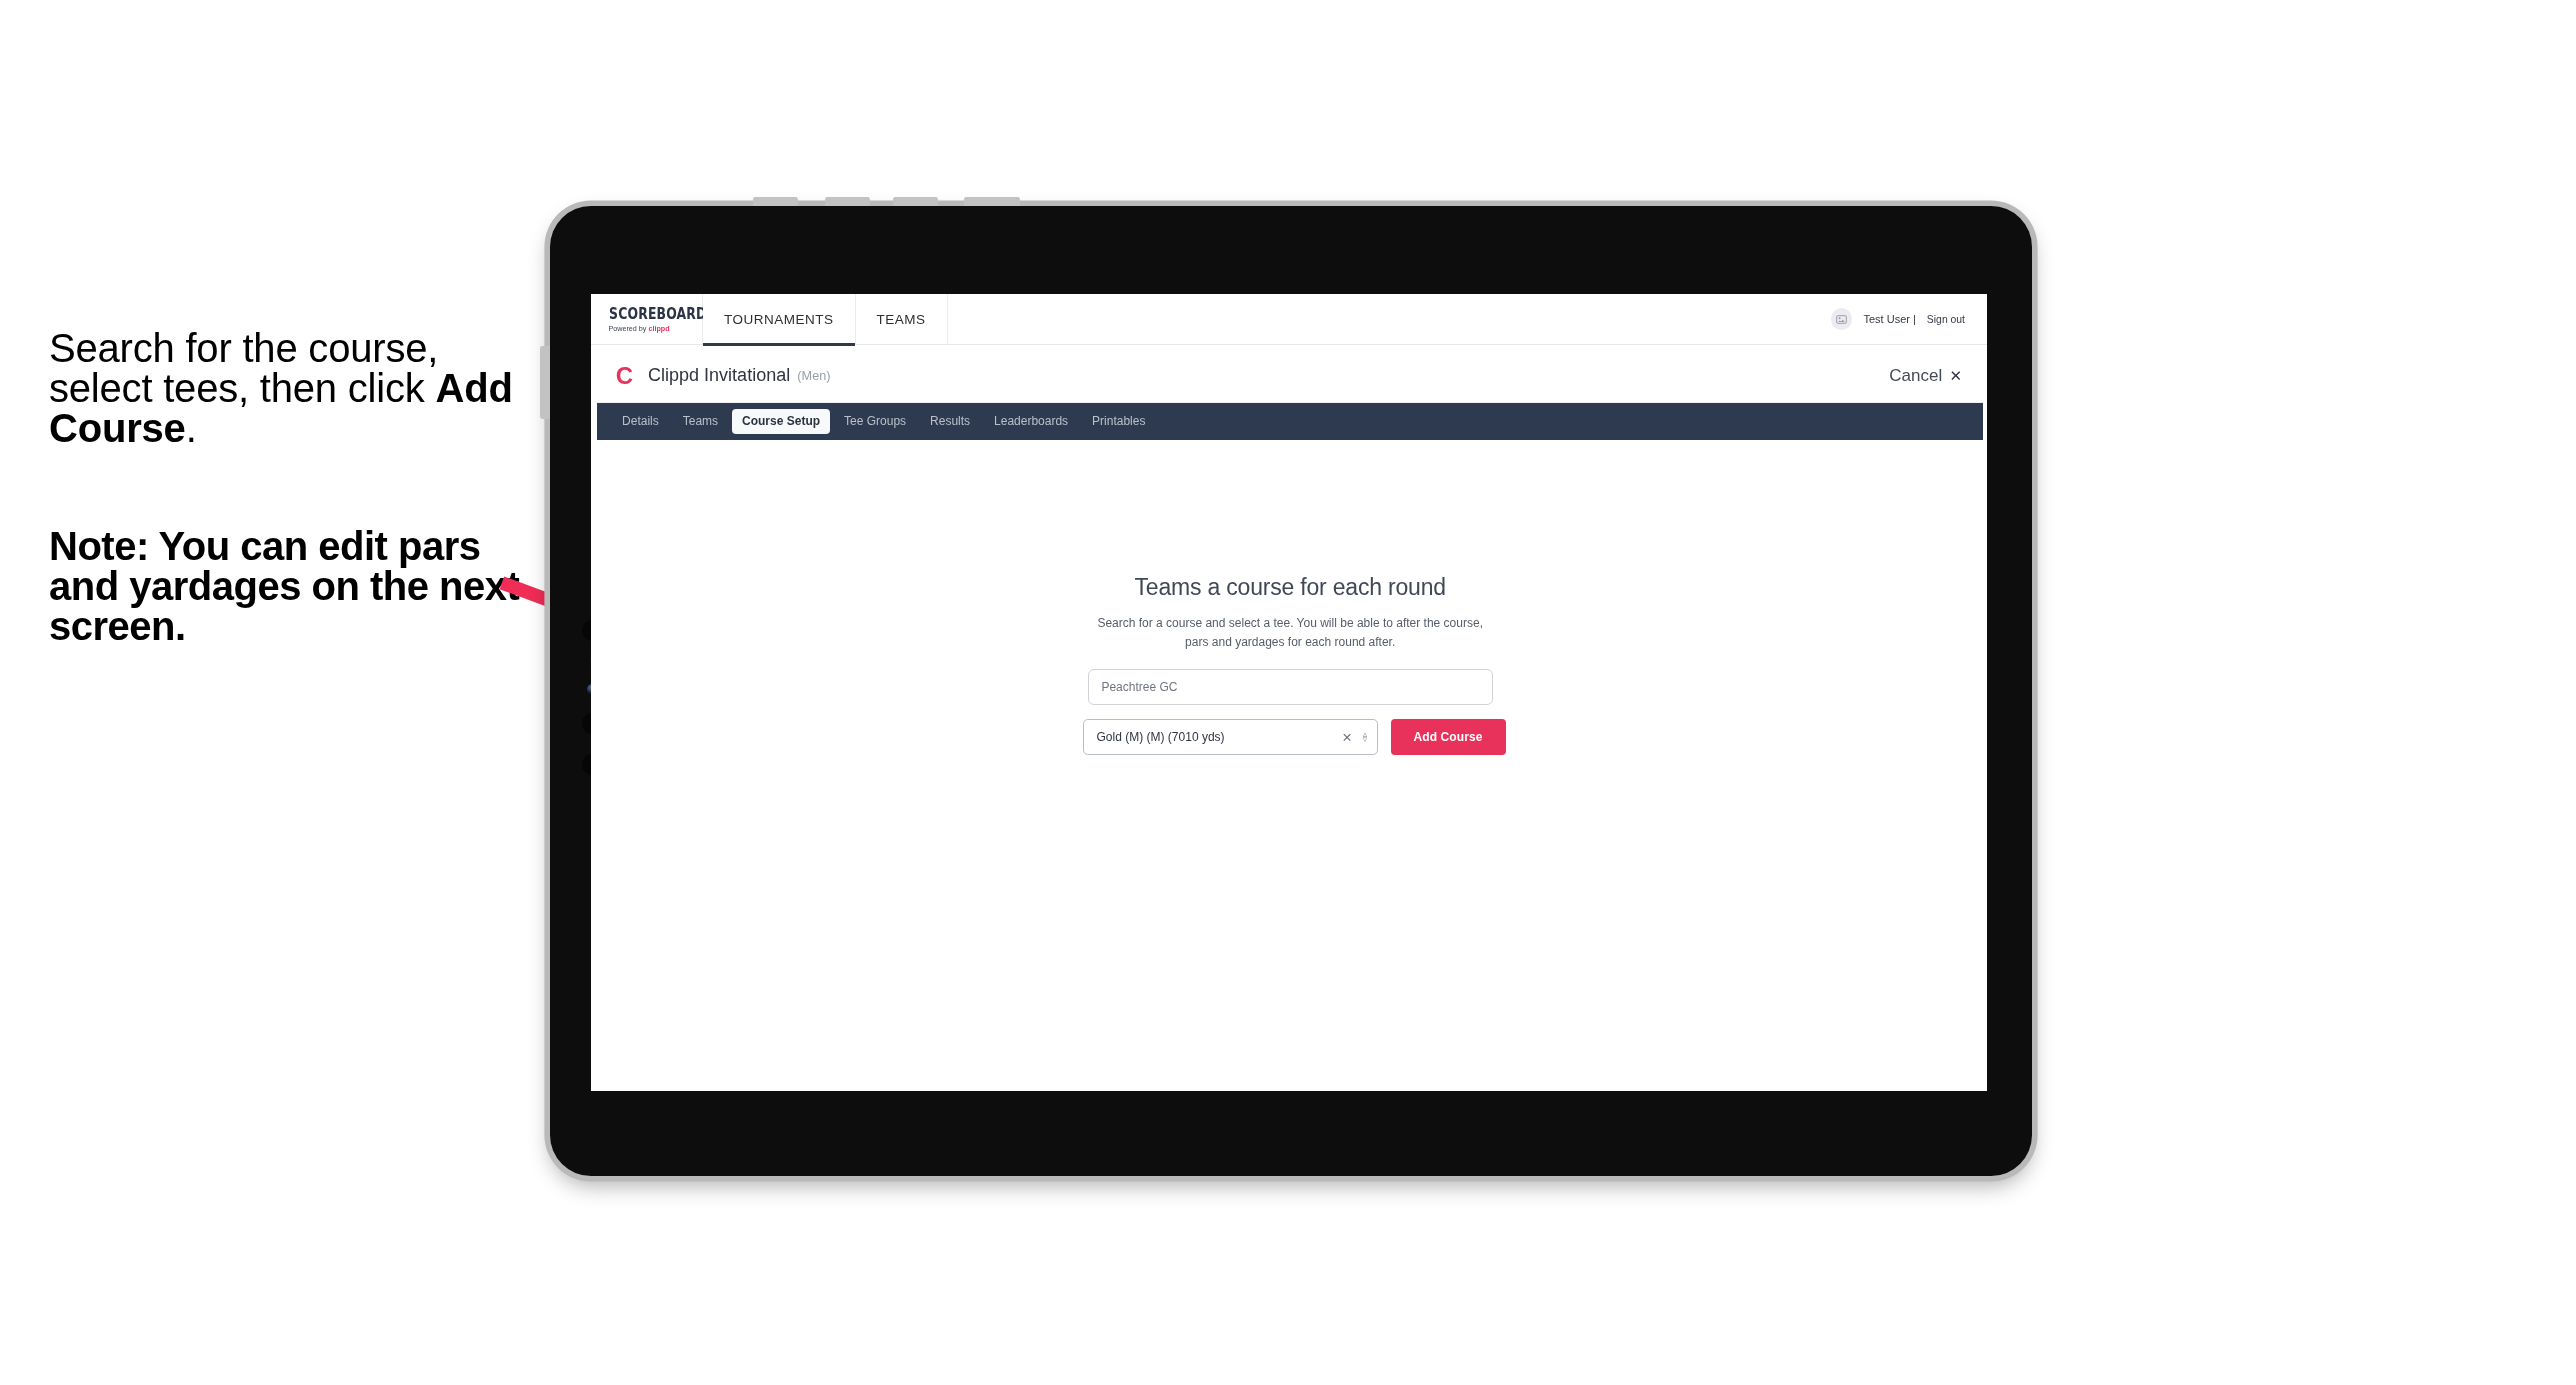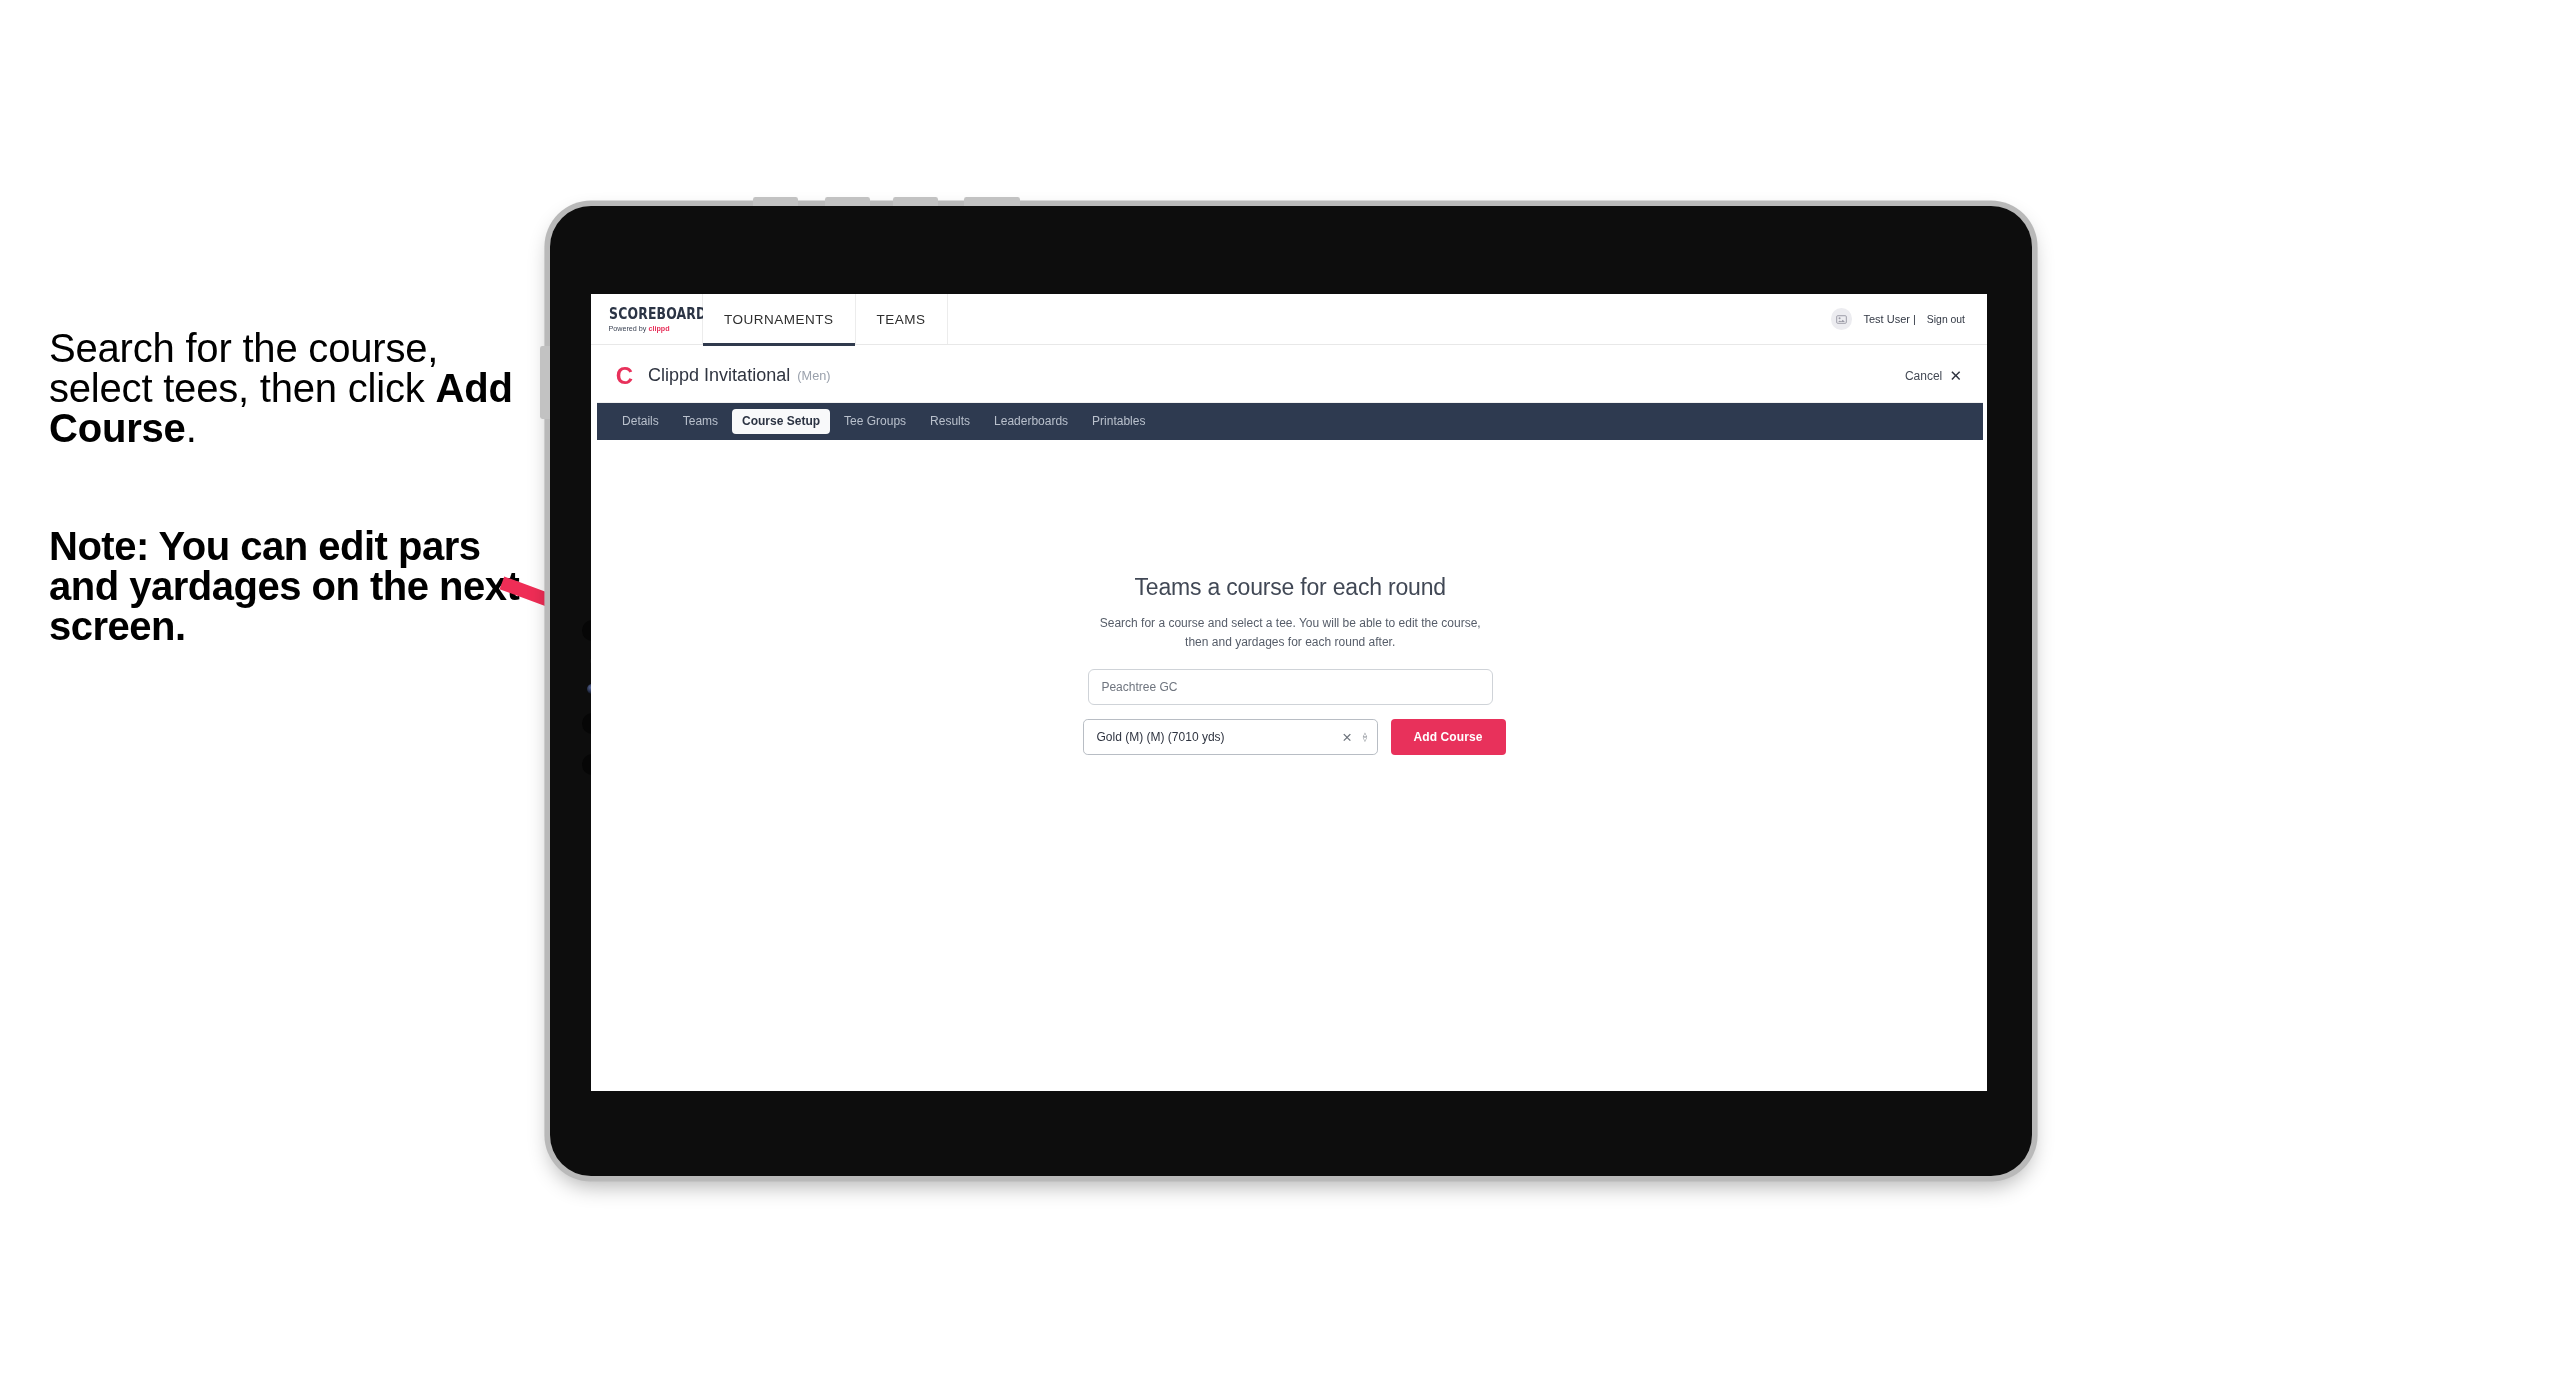--- a/index.html
+++ b/index.html
@@ -137,21 +137,21 @@
     width: 22px; height: 22px;
     display: flex; align-items: center; justify-content: center;
     font-family: "Liberation Sans Narrow", "Liberation Sans", sans-serif;
     font-weight: 700; font-size: 24px; color: #e8315b; line-height: 1;
     margin-right: 12.7px;
   }
   #tourney-name { font-size: 18px; color: #2f3440; font-weight: 400; }
   #tourney-gender { font-size: 12.7px; color: #9aa1ac; margin-left: 7.2px; }
   #tourney-head-spacer { flex: 1; }
   #cancel-btn { display: flex; align-items: center; gap: 7.2px; }
-  #cancel-label { font-size: 12px; color: #444a55; }
+  #cancel-label { font-size: 17px; color: #444a55; }
   #cancel-x { font-size: 15px; color: #2f3440; line-height: 1; }
 
   
   #subnav {
     height: 37px;
     background: #2e3a50;
     margin: 0 4px 0 6.4px;
     display: flex; align-items: center;
     padding-left: 14.3px;
     gap: 3.2px;
@@ -314,21 +314,21 @@
           <span>Leaderboards</span>
         </div>
         <div class="subnav-item">
           <span>Printables</span>
         </div>
       </div>
 
       <div id="content">
         <div id="course-panel">
           <div id="panel-title">Teams a course for each round</div>
-          <div id="panel-sub">Search for a course and select a tee. You will be able to edit the course, then and yardages for each round after.</div>
+          <div id="panel-sub">Search for a course and select a tee. You will be able to after the course, pars and yardages for each round after.</div>
           <input id="search-input" type="text" value="Peachtree GC" style="">
           <div id="tee-row">
             <div id="tee-select">
               <span id="tee-value">Gold (M) (M) (7010 yds)</span>
               <span id="tee-clear">✕</span>
               <span id="tee-stepper">
                 <span>▵</span>
                   <span>▿</span>
               </span>
             </div>

